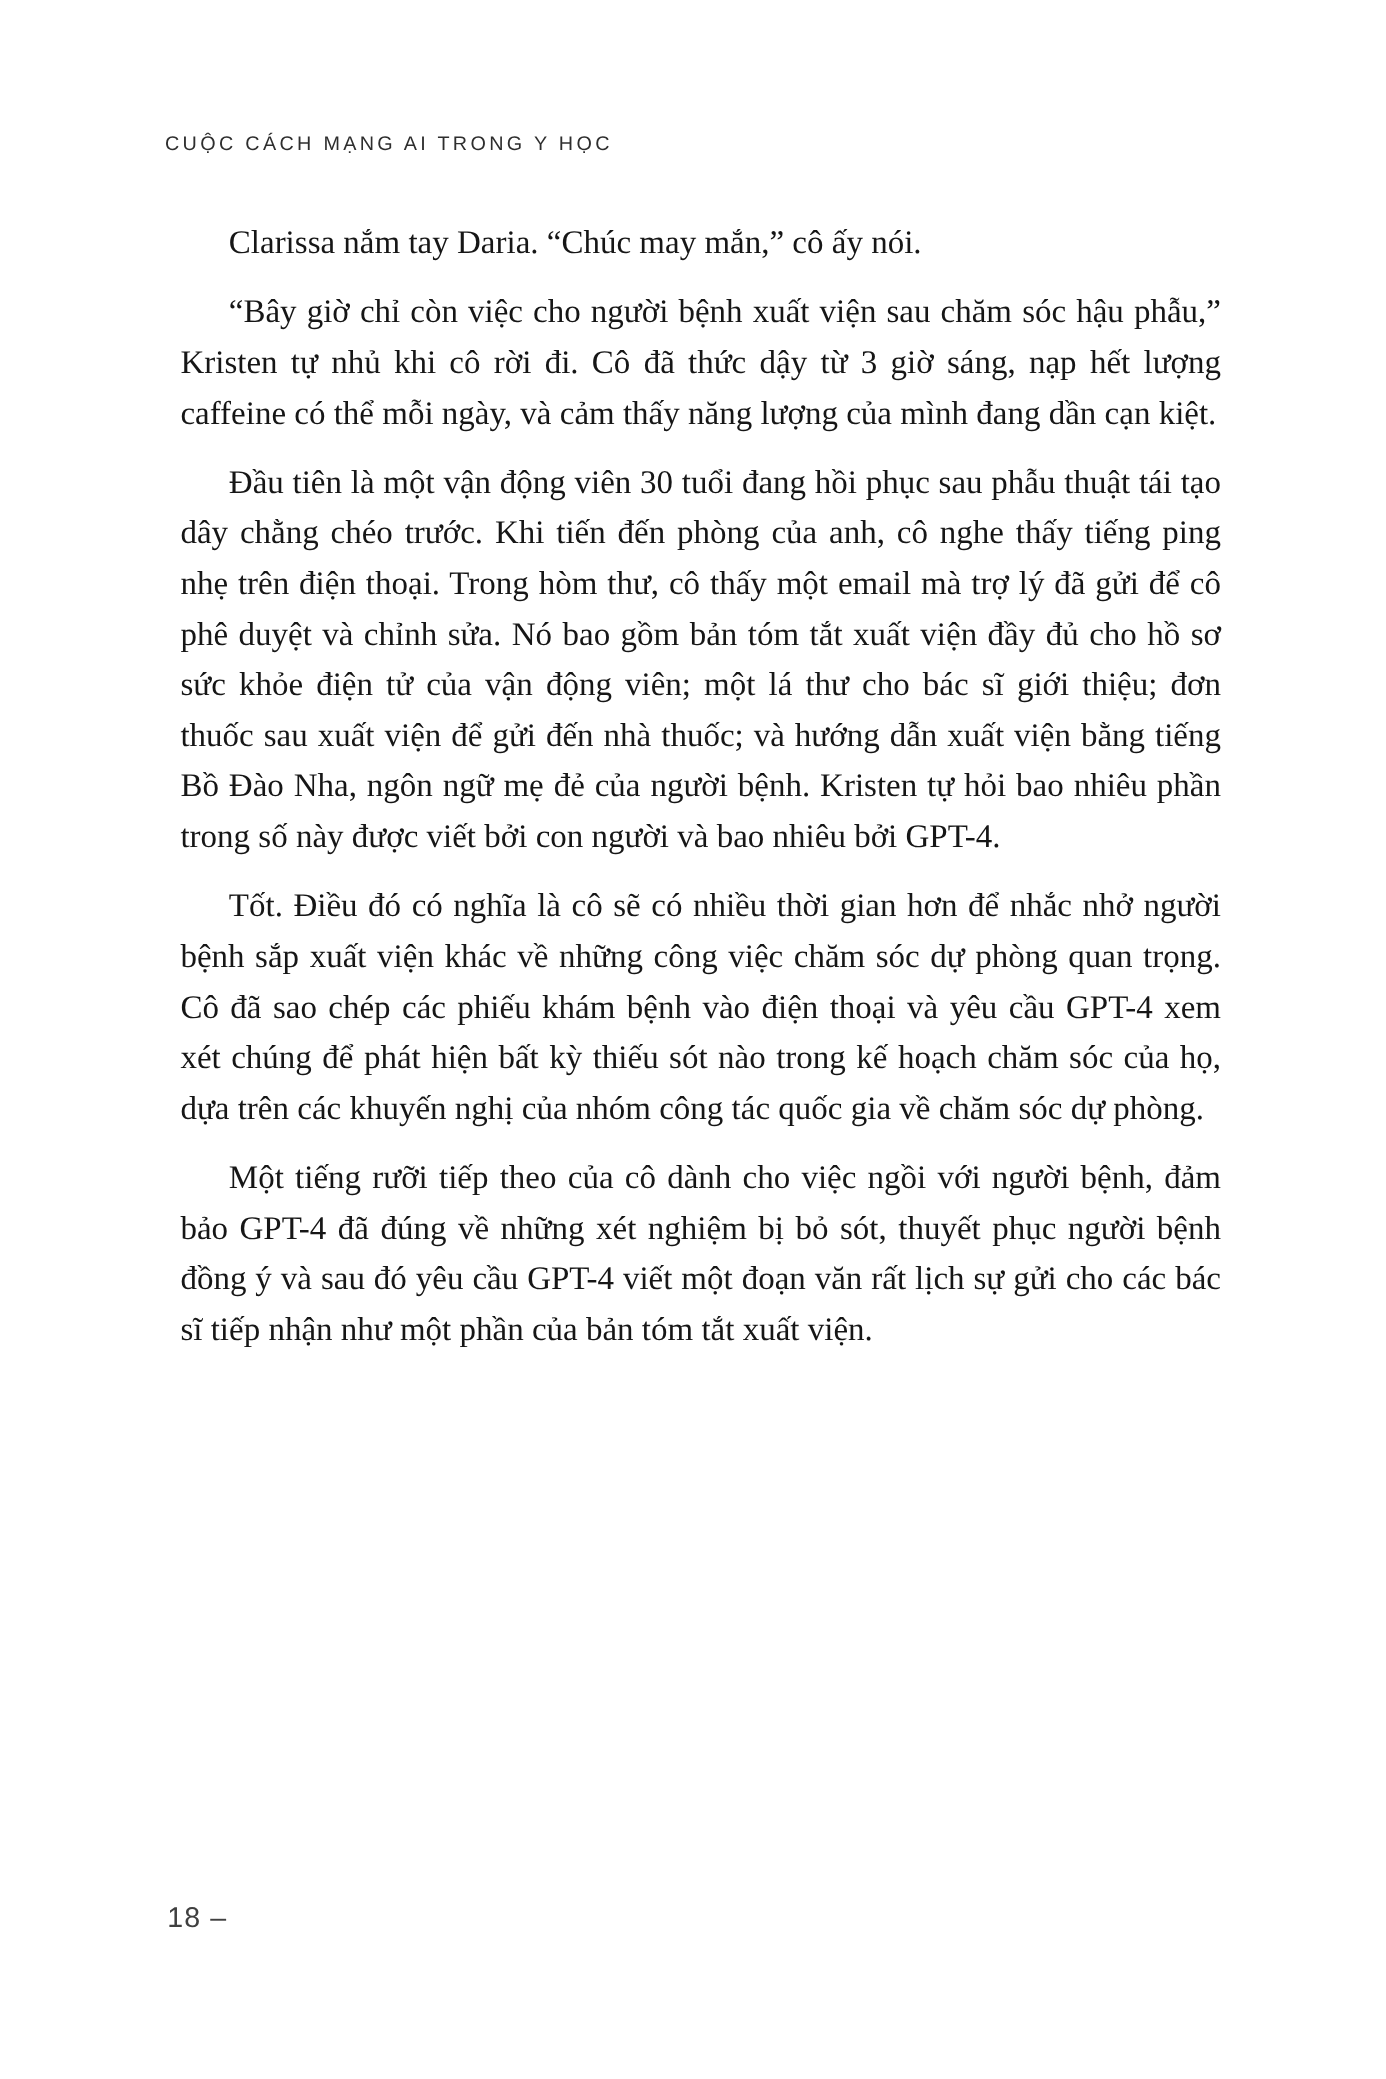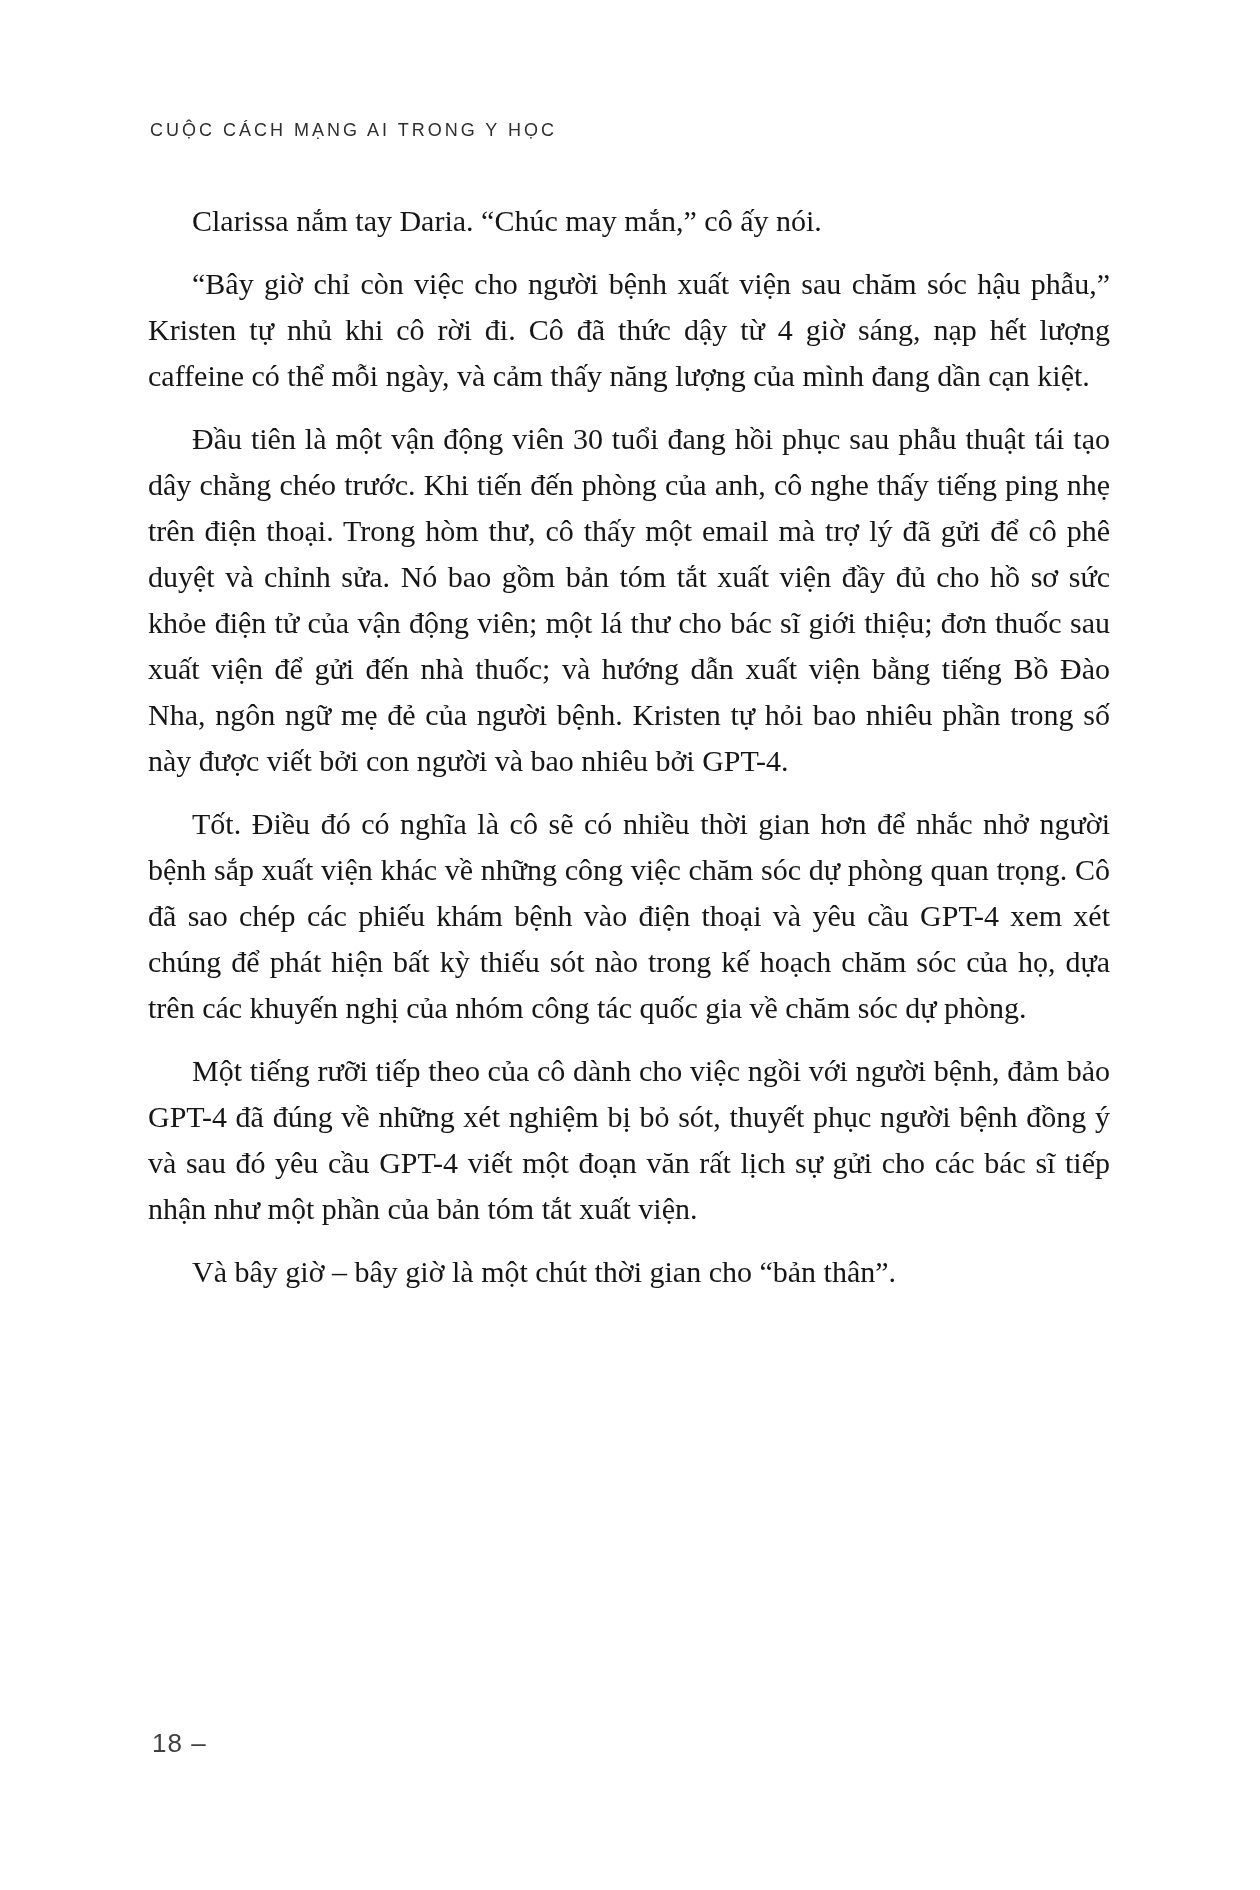--- a/index.html
+++ b/index.html
@@ -30,21 +30,21 @@
     position: absolute;
     left: 148px;
     top: 198px;
     width: 962px;
     color: #161616;
     font-size: 30px;
     line-height: 46px;
     text-align: justify;
   }
   .body-text p {
-    margin: 0 0 17px 0;
+    margin: 0 0 17px 16px;
     text-indent: 44px;
   }
   .page-footer {
     position: absolute;
     left: 152px;
     top: 1728px;
     font-family: "Liberation Sans", sans-serif;
     font-size: 26px;
     font-weight: 400;
     letter-spacing: 1px;
@@ -53,22 +53,21 @@
 </style>
 </head>
 <body>
 
 <div class="page">
 
   <div class="running-head">CUỘC CÁCH MẠNG AI TRONG Y HỌC</div>
 
   <div class="body-text">
     <p>Clarissa nắm tay Daria. “Chúc may mắn,” cô ấy nói.</p>
-    <p>“Bây giờ chỉ còn việc cho người bệnh xuất viện sau chăm sóc hậu phẫu,” Kristen tự nhủ khi cô rời đi. Cô đã thức dậy từ 4 giờ sáng, nạp hết lượng caffeine có thể mỗi ngày, và cảm thấy năng lượng của mình đang dần cạn kiệt.</p>
+    <p>“Bây giờ chỉ còn việc cho người bệnh xuất viện sau chăm sóc hậu phẫu,” Kristen tự nhủ khi cô rời đi. Cô đã thức dậy từ 3 giờ sáng, nạp hết lượng caffeine có thể mỗi ngày, và cảm thấy năng lượng của mình đang dần cạn kiệt.</p>
     <p>Đầu tiên là một vận động viên 30 tuổi đang hồi phục sau phẫu thuật tái tạo dây chằng chéo trước. Khi tiến đến phòng của anh, cô nghe thấy tiếng ping nhẹ trên điện thoại. Trong hòm thư, cô thấy một email mà trợ lý đã gửi để cô phê duyệt và chỉnh sửa. Nó bao gồm bản tóm tắt xuất viện đầy đủ cho hồ sơ sức khỏe điện tử của vận động viên; một lá thư cho bác sĩ giới thiệu; đơn thuốc sau xuất viện để gửi đến nhà thuốc; và hướng dẫn xuất viện bằng tiếng Bồ Đào Nha, ngôn ngữ mẹ đẻ của người bệnh. Kristen tự hỏi bao nhiêu phần trong số này được viết bởi con người và bao nhiêu bởi GPT-4.</p>
     <p>Tốt. Điều đó có nghĩa là cô sẽ có nhiều thời gian hơn để nhắc nhở người bệnh sắp xuất viện khác về những công việc chăm sóc dự phòng quan trọng. Cô đã sao chép các phiếu khám bệnh vào điện thoại và yêu cầu GPT-4 xem xét chúng để phát hiện bất kỳ thiếu sót nào trong kế hoạch chăm sóc của họ, dựa trên các khuyến nghị của nhóm công tác quốc gia về chăm sóc dự phòng.</p>
     <p>Một tiếng rưỡi tiếp theo của cô dành cho việc ngồi với người bệnh, đảm bảo GPT-4 đã đúng về những xét nghiệm bị bỏ sót, thuyết phục người bệnh đồng ý và sau đó yêu cầu GPT-4 viết một đoạn văn rất lịch sự gửi cho các bác sĩ tiếp nhận như một phần của bản tóm tắt xuất viện.</p>
-    <p>Và bây giờ – bây giờ là một chút thời gian cho “bản thân”.</p>
   </div>
 
   <div class="page-footer">18 –</div>
 
 </div>
 
 </body></html>

